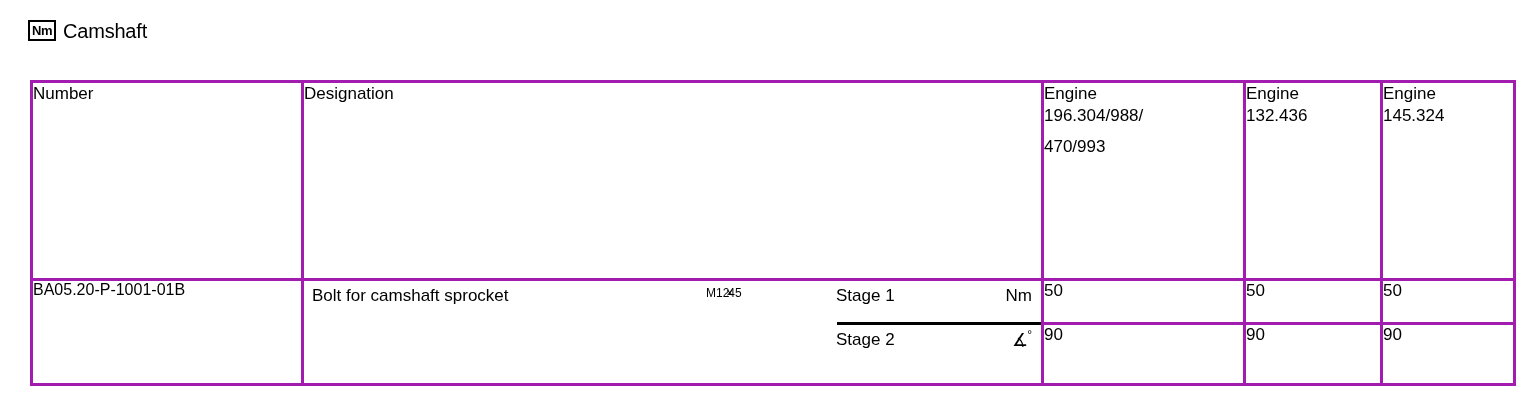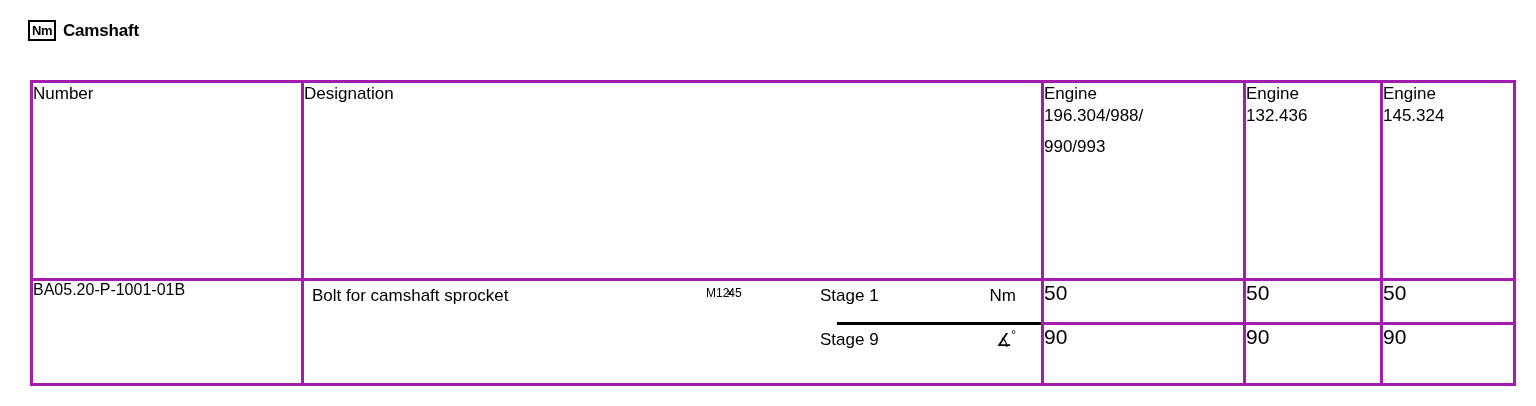--- a/index.html
+++ b/index.html
@@ -31,22 +31,22 @@
     width: 28px;
     height: 21px;
     border: 2px solid #000;
     box-sizing: border-box;
     font-size: 13px;
     font-weight: bold;
     line-height: 1;
     letter-spacing: -0.5px;
   }
   .heading-title {
-    font-size: 17px;
-    font-weight: bold;
+    font-size: 20px;
+    font-weight: normal;
     line-height: 1;
     letter-spacing: -0.2px;
   }
 
   
   .tq-table {
     position: absolute;
     left: 30px;
     top: 80px;
     width: 1483px;
@@ -75,21 +75,21 @@
     font-weight: bold;
     padding: 7px 0 0 8px;
     line-height: 1.28;
   }
   .hdr-cell .gap-line {
     margin-top: 9px;
   }
 
   
   .cell-text {
-    font-size: 21px;
+    font-size: 17px;
     padding: 5px 0 0 8px;
     line-height: 1.15;
   }
   .row-stage1 td { height: 41px; }
   .row-stage2 td { height: 58px; }
 
   .cell-number  { font-size: 16px; margin-left: 28px; }
 
   
   .desig-wrap {
@@ -112,21 +112,21 @@
   }
   .desig-spec .xsym {
     letter-spacing: -4px;
     margin-left: -3px;
     margin-right: -1px;
   }
 
   
   .stage-block {
     position: absolute;
-    right: 16px;
+    right: 0;
     top: 0;
     width: 205px;
     height: 100%;
     margin-left: 16px;
   }
   .stage-label {
     position: absolute;
     left: 0;
     top: 5px;
     font-size: 17px;
@@ -179,21 +179,21 @@
     <col class="col-eng2">
     <col class="col-eng3">
   </colgroup>
   <thead>
     <tr>
       <th class="hdr-cell">Number</th>
       <th class="hdr-cell">Designation</th>
       <th class="hdr-cell">
         <div>Engine</div>
         <div>196.304/988/</div>
-        <div class="gap-line">990/993</div>
+        <div class="gap-line">470/993</div>
       </th>
       <th class="hdr-cell">
         <div>Engine</div>
         <div>132.436</div>
       </th>
       <th class="hdr-cell">
         <div>Engine</div>
         <div>145.324</div>
       </th>
     </tr>
@@ -207,21 +207,21 @@
           <span class="desig-spec"><span>M12</span><span class="xsym">×</span><span>45</span></span>
 
           <div class="stage-block" style="top:0;height:41px;">
             <span class="stage-label">Stage 1</span>
             <span class="stage-unit">Nm</span>
           </div>
 
           <div class="stage-divider" style="top:41px;"></div>
 
           <div class="stage-block" style="top:44px;height:58px;">
-            <span class="stage-label">Stage 9</span>
+            <span class="stage-label">Stage 2</span>
             <span class="stage-unit angle"><span>∡</span><span class="deg">°</span></span>
           </div>
         </div>
       </td>
       <td class="cell-text">50</td>
       <td class="cell-text">50</td>
       <td class="cell-text">50</td>
     </tr>
     <tr class="row-stage2">
       <td class="cell-text">90</td>

